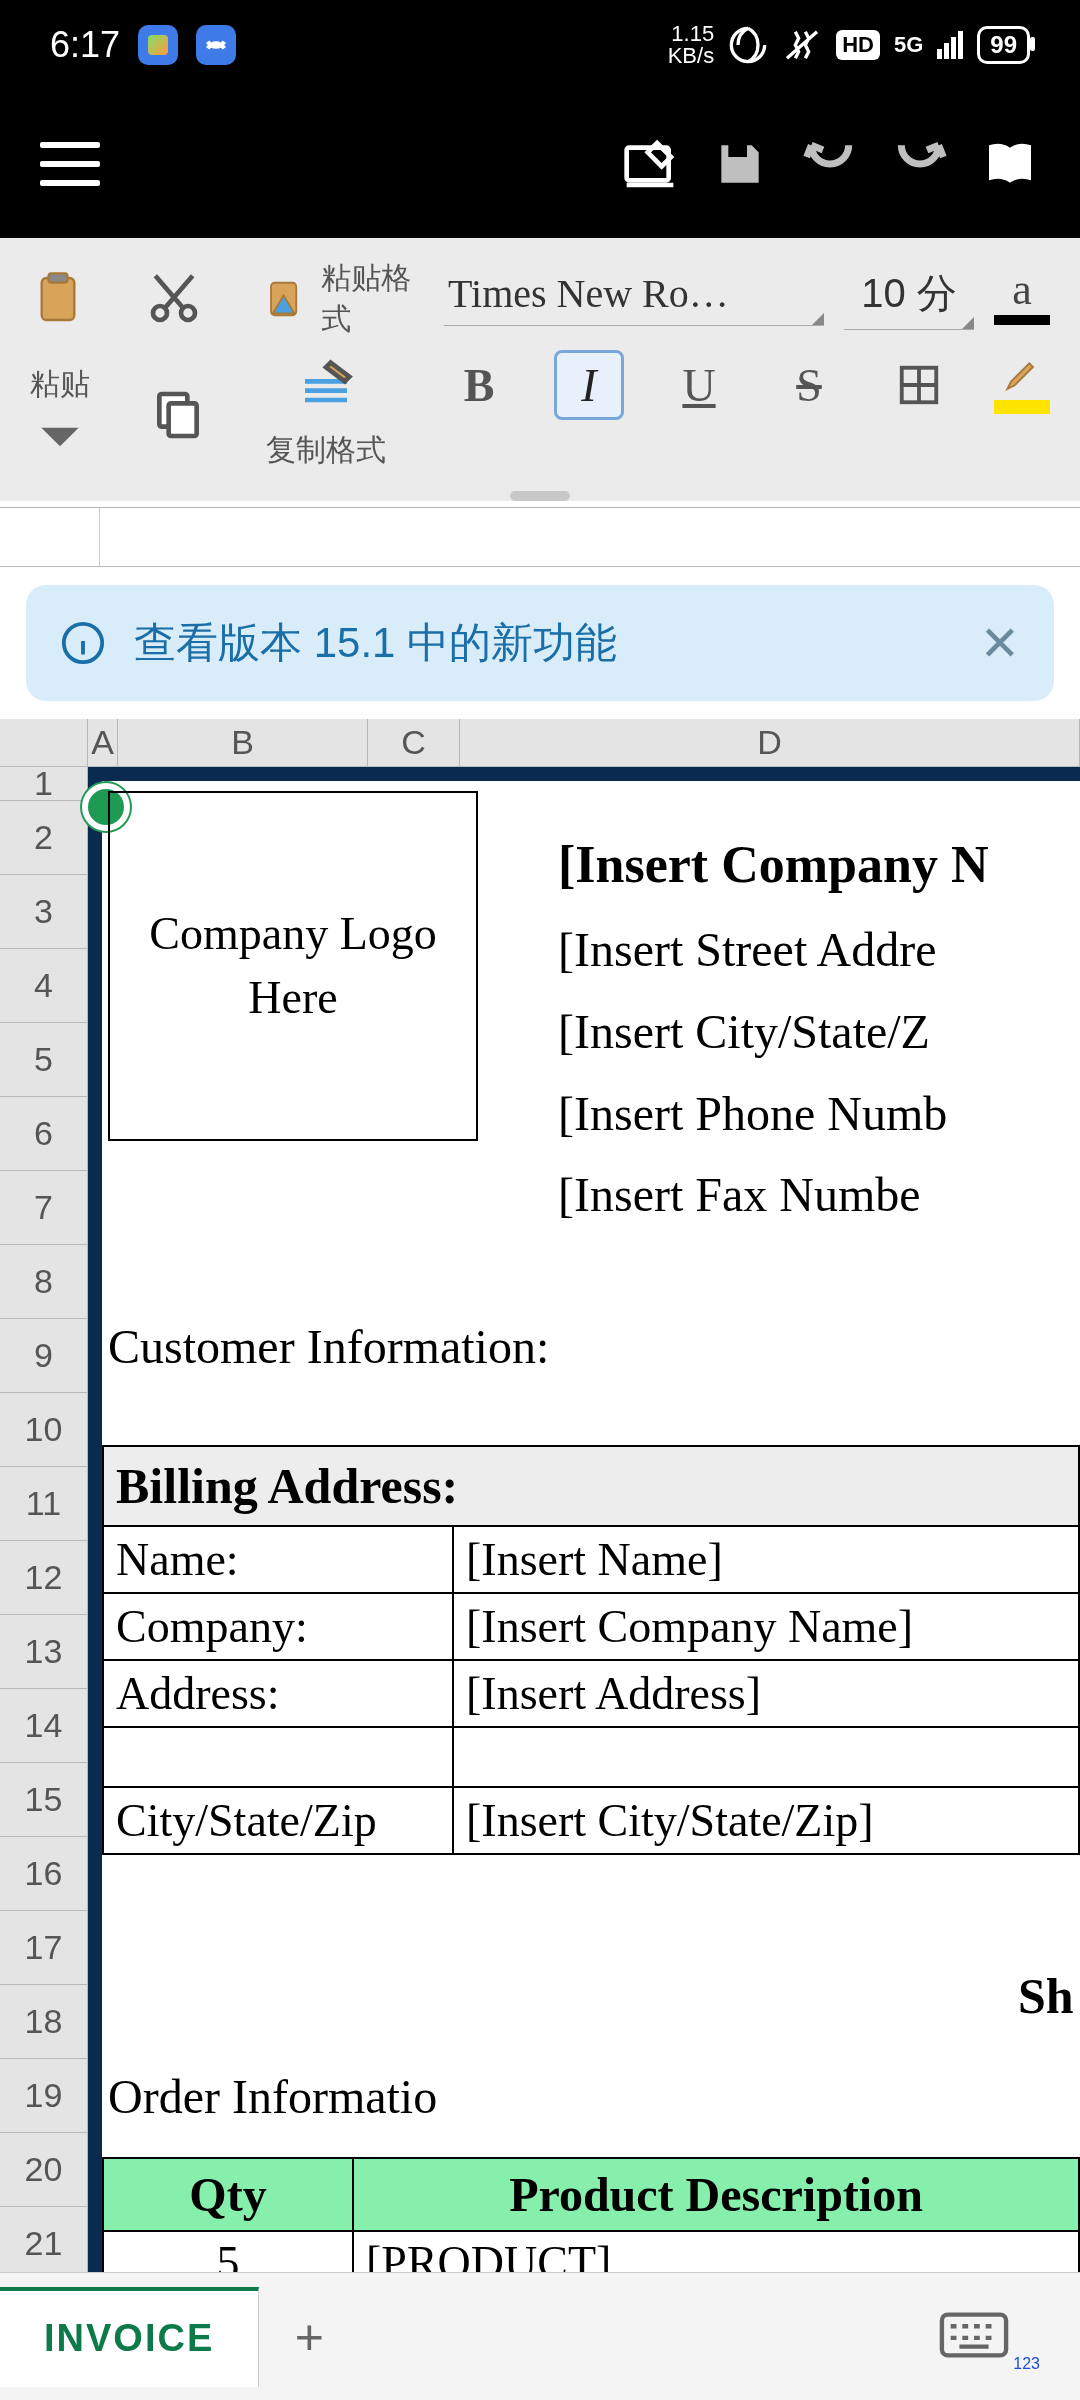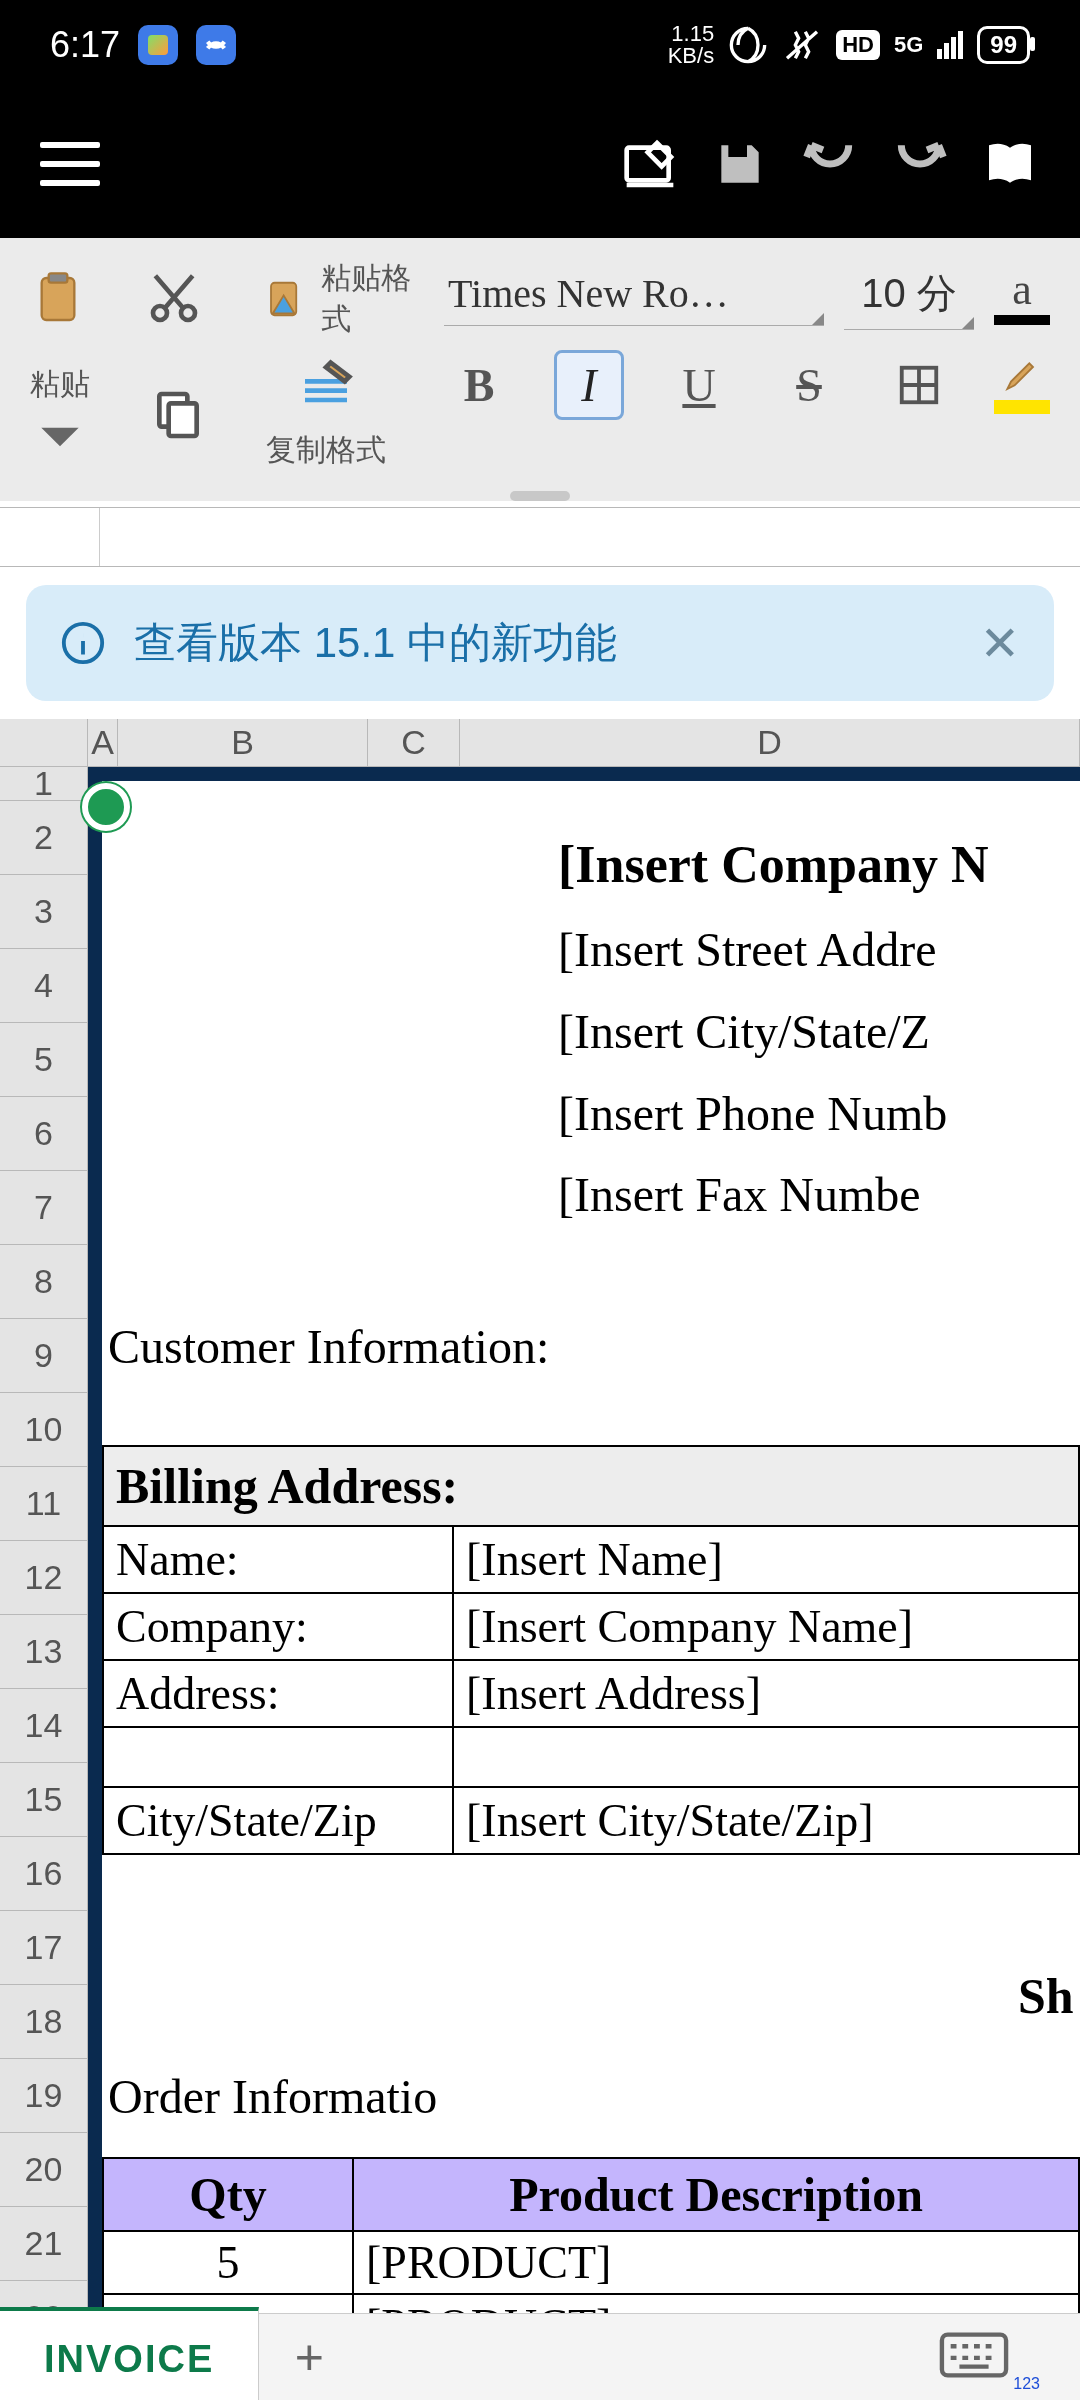--- a/index.html
+++ b/index.html
@@ -78,28 +78,28 @@
   
   .billing-table { position:absolute; left:14px; top:678px; width:978px; border-collapse:collapse; font-family:"Times New Roman",serif; font-size:46px;}
   .billing-table th { background:#ededed; border:2px solid #000; text-align:left; padding:10px 12px; font-weight:700; font-size:50px;}
   .billing-table td { border:2px solid #000; padding:6px 12px; height:60px;}
   .billing-table td.lbl { width:350px;}
   
   .ship-label { position:absolute; left:930px; top:1200px; font-family:"Times New Roman",serif; font-size:50px; font-weight:700;}
   .order-info { position:absolute; left:20px; top:1302px; font-family:"Times New Roman",serif; font-size:48px; white-space:nowrap; overflow:hidden; width:360px;}
   
   .order-table { position:absolute; left:14px; top:1390px; width:978px; border-collapse:collapse; font-family:"Times New Roman",serif; font-size:46px;}
-  .order-table th { background:#c4b5fd; border:2px solid #000; padding:8px 12px; font-weight:700; font-size:48px;}
+  .order-table th { background:#86efac; border:2px solid #000; padding:8px 12px; font-weight:700; font-size:48px;}
   .order-table th.qty { width:250px;}
   .order-table td { border:2px solid #000; padding:4px 12px; height:58px;}
   .order-table td.qty { text-align:center;}
   
   .cell-cursor { position:absolute; left:-6px; top:16px; width:48px; height:48px; background:#1e9a53; border:6px solid #fff; border-radius:50%; box-shadow:0 0 0 2px #1e9a53;}
   
-  .bottom-tabs { position:absolute; bottom:0; left:0; width:1080px; height:87px; background:#f4f4f4; border-top:1px solid #ccc; display:flex; align-items:center;}
+  .bottom-tabs { position:absolute; bottom:0; left:0; width:1080px; height:128px; background:#f4f4f4; border-top:1px solid #ccc; display:flex; align-items:center;}
   .sheet-tab { height:100px; padding:0 44px; display:flex; align-items:center; background:#fff; color:#0d7a4a; font-size:38px; font-weight:600; border-right:1px solid #ccc; border-top:4px solid #0d7a4a; letter-spacing:2px;}
   .add-tab { width:100px; display:flex; align-items:center; justify-content:center; color:#666; font-size:50px;}
   .kbd-icon { margin-left:auto; margin-right:40px; color:#1d4ed8;}
   .kbd-icon svg { width:70px; height:48px;}
 </style>
 </head>
 <body>
 
 <div class="status-bar">
   <div class="status-left">
@@ -295,20 +295,21 @@
         <div class="row-hdr">18</div>
         <div class="row-hdr">19</div>
         <div class="row-hdr">20</div>
         <div class="row-hdr">21</div>
         <div class="row-hdr">22</div>
         <div class="row-hdr">23</div>
       </div>
     <div class="cells">
       <div class="doc-border"></div>
       <div class="cell-cursor"></div>
+      <div class="logo-box">Company Logo Here</div>
       <div class="company-block">
         <div class="cname">[Insert Company N</div>
         <div>[Insert Street Addre</div>
         <div>[Insert City/State/Z</div>
         <div>[Insert Phone Numb</div>
         <div>[Insert Fax Numbe</div>
       </div>
       <div class="cust-info">Customer Information:</div>
 
       <table class="billing-table">

